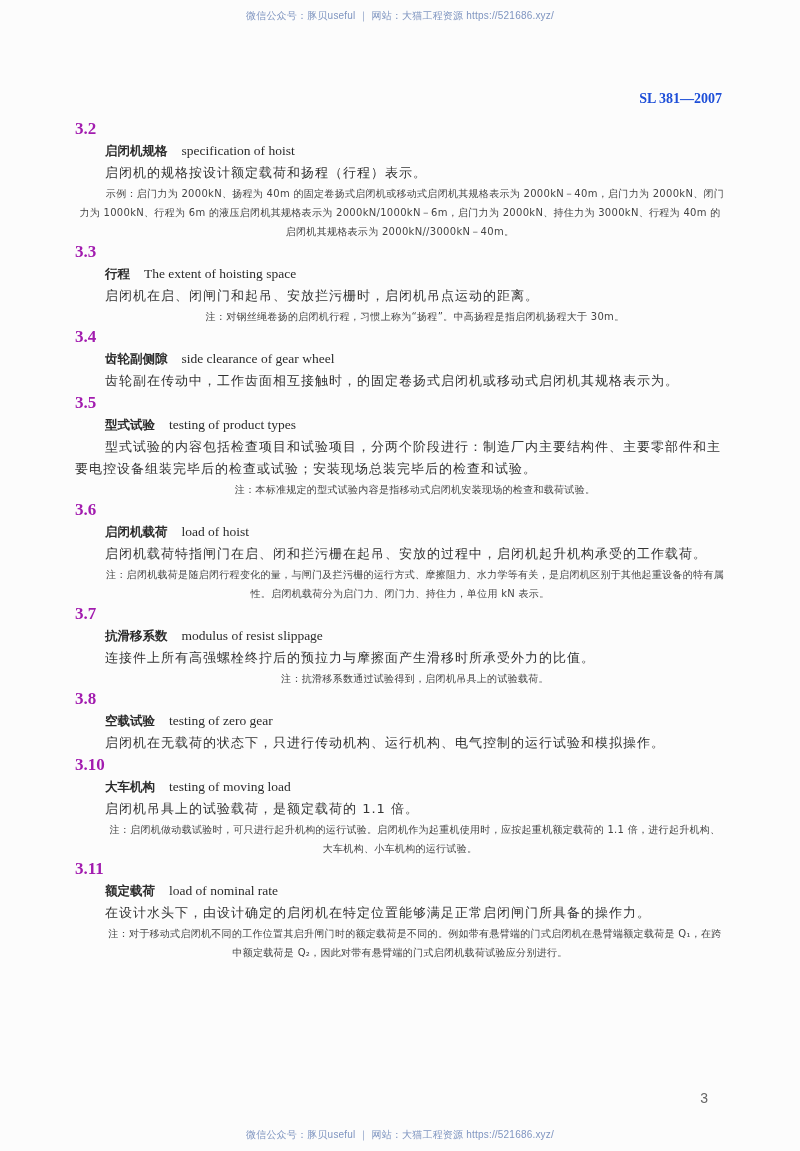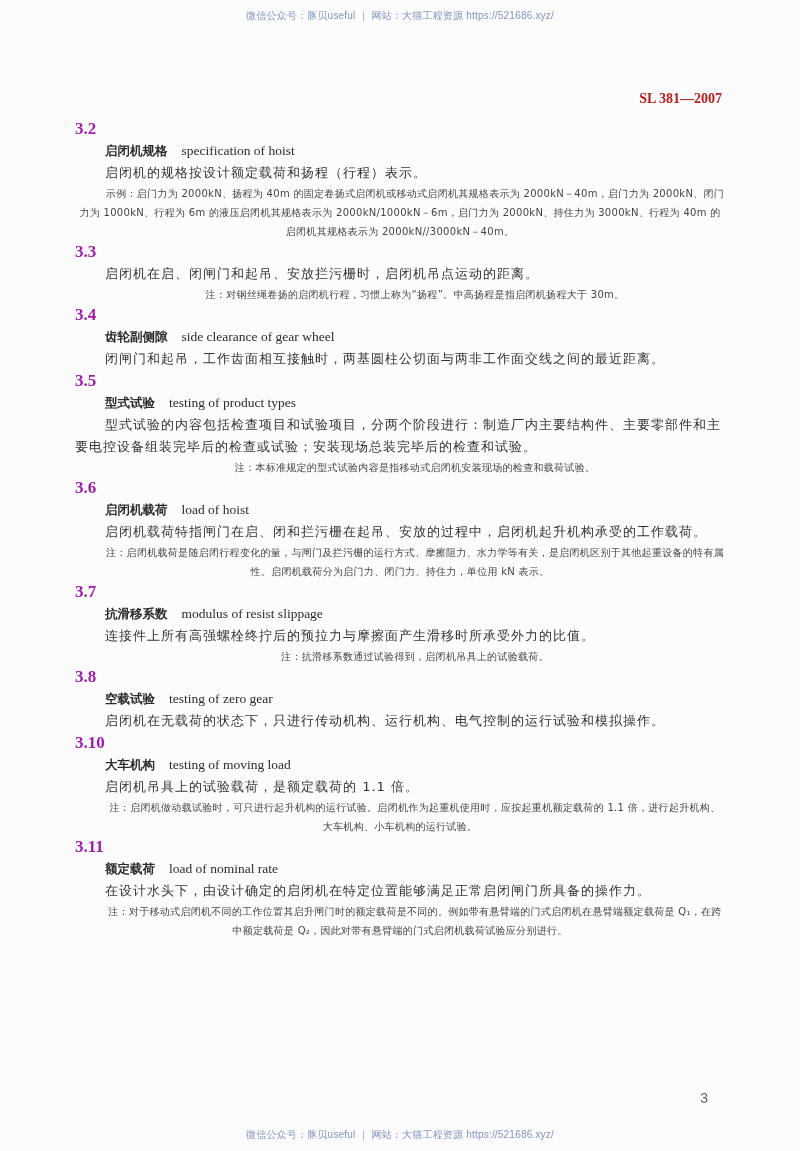--- a/index.html
+++ b/index.html
@@ -11,21 +11,21 @@
   .watermark {
     position: absolute; left: 0; width: 800px; text-align: center;
     font-family: Liberation Sans, sans-serif;
     font-size: 10px; color: #7f95c0; letter-spacing: 0.2px;
   }
   .watermark.top { top: 9px; }
   .watermark.bottom { top: 1128px; }
   .std-code {
     position: absolute; right: 78px; top: 91px;
     font-family: "Liberation Serif", "DejaVu Serif", serif; font-weight: bold;
-    font-size: 14px; color: #b91c1c;
+    font-size: 14px; color: #1d4ed8;
   }
   .content { position: absolute; left: 75px; top: 118px; width: 650px; }
   .sec { margin: 0; }
   .sec-num {
     font-family: "Liberation Serif", serif; font-weight: bold; font-size: 17px;
     color: #a21caf; height: 22px; line-height: 22px;
   }
   .term {
     padding-left: 30px; height: 22px; line-height: 22px; font-size: 13px; color: #2b2b2b;
   }
@@ -55,28 +55,29 @@
 
     <div class="sec">
       <div class="sec-num">3.2</div>
       <div class="term"><span class="zh">启闭机规格</span><span class="en">specification of hoist</span></div>
       <div class="def">启闭机的规格按设计额定载荷和扬程（行程）表示。</div>
       <div class="note">示例：启门力为 2000kN、扬程为 40m 的固定卷扬式启闭机或移动式启闭机其规格表示为 2000kN－40m，启门力为 2000kN、闭门力为 1000kN、行程为 6m 的液压启闭机其规格表示为 2000kN/1000kN－6m，启门力为 2000kN、持住力为 3000kN、行程为 40m 的启闭机其规格表示为 2000kN//3000kN－40m。</div>
     </div>
 
     <div class="sec">
       <div class="sec-num">3.3</div>
+      <div class="term"><span class="zh">行程</span><span class="en">The extent of hoisting space</span></div>
       <div class="def">启闭机在启、闭闸门和起吊、安放拦污栅时，启闭机吊点运动的距离。</div>
       <div class="note">注：对钢丝绳卷扬的启闭机行程，习惯上称为“扬程”。中高扬程是指启闭机扬程大于 30m。</div>
     </div>
 
     <div class="sec">
       <div class="sec-num">3.4</div>
       <div class="term"><span class="zh">齿轮副侧隙</span><span class="en">side clearance of gear wheel</span></div>
-      <div class="def">闭闸门和起吊，工作齿面相互接触时，两基圆柱公切面与两非工作面交线之间的最近距离。</div>
+      <div class="def">齿轮副在传动中，工作齿面相互接触时，的固定卷扬式启闭机或移动式启闭机其规格表示为。</div>
     </div>
 
     <div class="sec">
       <div class="sec-num">3.5</div>
       <div class="term"><span class="zh">型式试验</span><span class="en">testing of product types</span></div>
       <div class="def">型式试验的内容包括检查项目和试验项目，分两个阶段进行：制造厂内主要结构件、主要零部件和主要电控设备组装完毕后的检查或试验；安装现场总装完毕后的检查和试验。</div>
       <div class="note">注：本标准规定的型式试验内容是指移动式启闭机安装现场的检查和载荷试验。</div>
     </div>
 
     <div class="sec">

